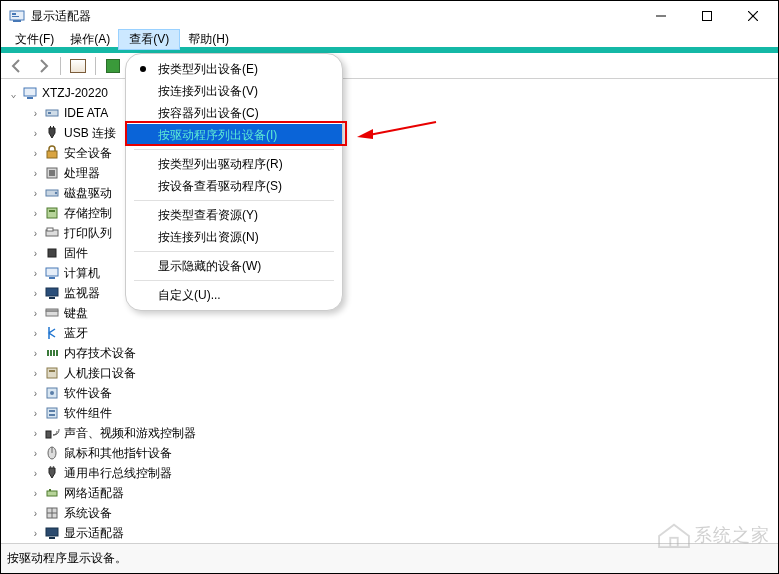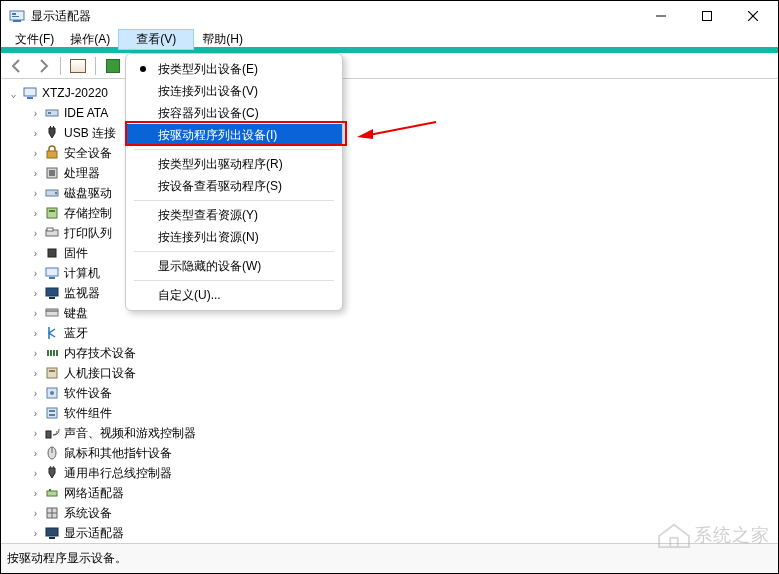--- a/index.html
+++ b/index.html
@@ -30,21 +30,21 @@
   
   .menubar {
     display:flex;
     align-items:center;
     height:22px;
     padding-left:6px;
     background:#fff;
     border-bottom:6px solid #14b8a6;
   }
   .menu-item { padding:2px 8px; font-size:12px; }
-  .menu-item.active { background:#cce8ff; border:1px solid #99d1ff; padding:1px 17px; }
+  .menu-item.active { background:#cce8ff; border:1px solid #99d1ff; padding:1px 10px; }
   
   .toolbar {
     display:flex;
     align-items:center;
     height:26px;
     background:#fff;
     border-bottom:1px solid #d0d0d0;
     padding:0 4px;
     gap:2px;
   }
@@ -77,37 +77,37 @@
   .child .nico { width:16px; height:16px; margin-right:4px; display:inline-flex; align-items:center; justify-content:center; }
   
   .dropdown {
     position:absolute;
     top:52px;
     left:124px;
     width:218px;
     background:#fff;
     border:1px solid #ccc;
     box-shadow:3px 3px 6px rgba(0,0,0,0.2);
-    border-radius:6px;
+    border-radius:16px;
     padding:4px 0;
     z-index:20;
   }
   .dd-item {
     display:flex; align-items:center;
     height:22px;
     padding:0 14px 0 32px;
     font-size:12px;
     white-space:nowrap;
   }
   .dd-item .bullet {
     position:absolute;
     left:14px;
     width:6px; height:6px; border-radius:50%; background:#000;
   }
-  .dd-item.highlight { background:#0a64d8; color:#ffffff; }
+  .dd-item.highlight { background:#0a64d8; color:#5eead4; }
   .dd-sep { height:1px; margin:3px 8px; background:#e0e0e0; }
   
   .red-box {
     position:absolute;
     border:2px solid #e80000;
     pointer-events:none;
     z-index:30;
   }
   .red-arrow {
     position:absolute;

